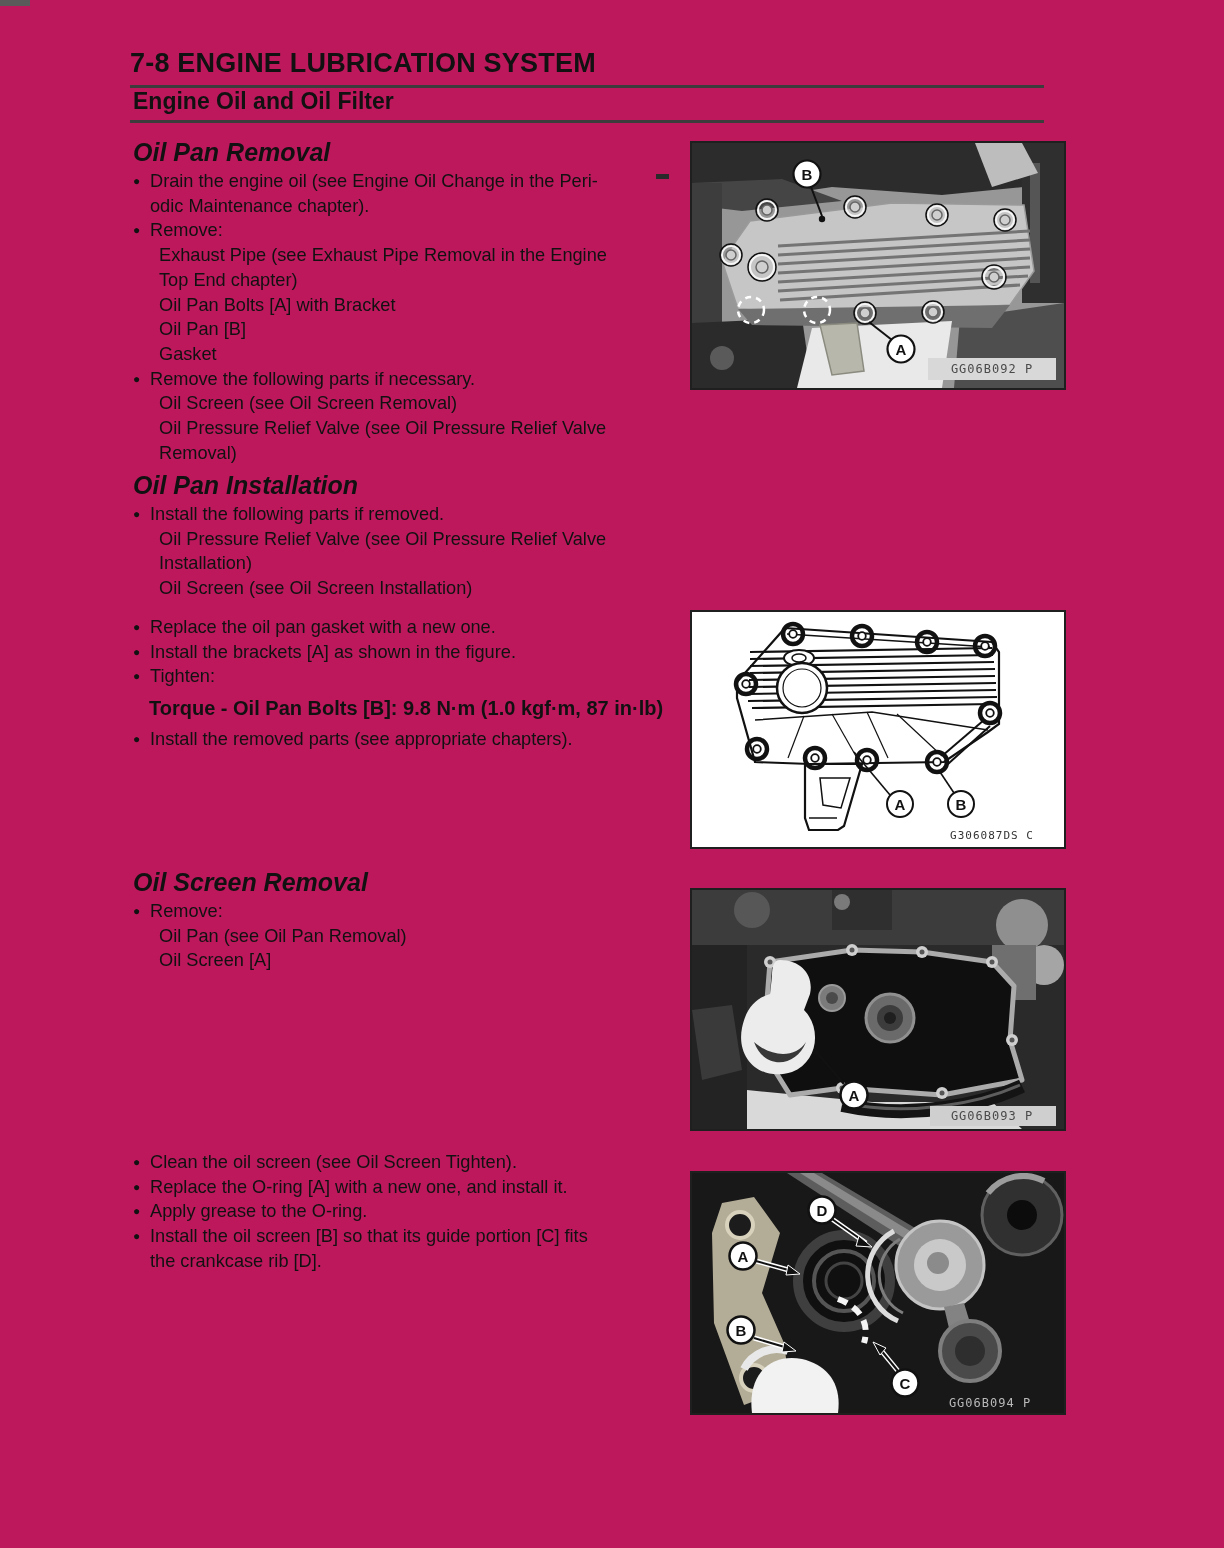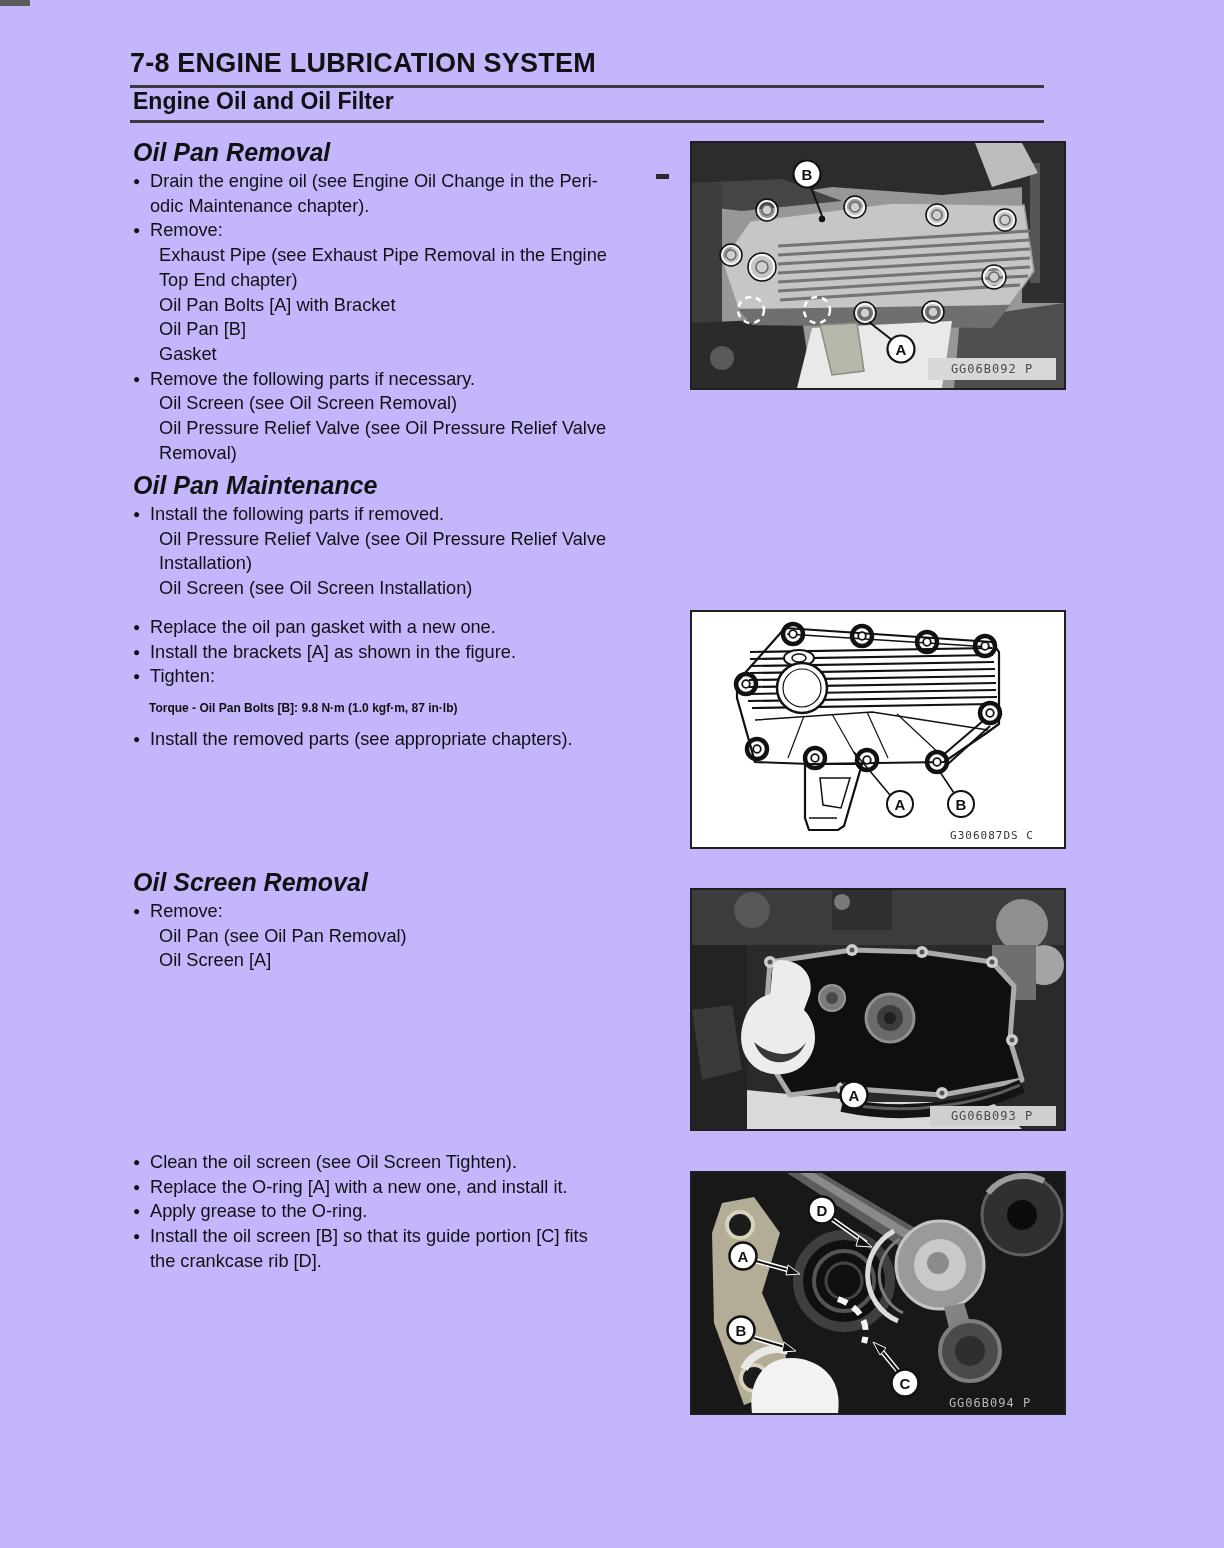--- a/index.html
+++ b/index.html
@@ -1,35 +1,35 @@
 <!DOCTYPE html>
 <html><head>
 <meta charset="utf-8">
 <style>
   html,body{margin:0;padding:0;background:#ffffff;}
   body{width:1224px;height:1548px;position:relative;font-family:"Liberation Sans",sans-serif;color:#111;}
-  .page{position:absolute;left:0;top:0;width:1224px;height:1548px;background:#c4b5fd;overflow:hidden;}
+  .page{position:absolute;left:0;top:0;width:1224px;height:1548px;background:#be185d;overflow:hidden;}
 
   .scan-mark{position:absolute;left:0;top:0;width:30px;height:6px;background:#5a5a5a;}
   .scan-mark2{position:absolute;left:656px;top:174px;width:13px;height:5px;background:#2a2a2a;}
 
   .hdr{position:absolute;left:130px;top:48px;width:914px;}
   .hdr h1{margin:0;font-size:27px;line-height:31px;font-weight:bold;letter-spacing:0.2px;}
   .rule{height:3px;background:#3c3c3c;margin-top:6px;}
   .hdr h2{margin:0;padding:0 0 0 3px;font-size:23px;line-height:26px;font-weight:bold;}
 
   .text-col{position:absolute;left:133px;top:140px;width:540px;font-size:18.2px;line-height:24.7px;}
   .sec{position:absolute;left:0;width:540px;}
   .sec-h{margin:0 0 4px 0;font-size:25px;line-height:25px;font-weight:bold;font-style:italic;}
   .bullet{display:flex;}
   .bm{flex:none;width:17px;font-size:12px;line-height:24.7px;}
   .bt{flex:1;white-space:pre-line;}
   .sub{white-space:pre-line;padding-left:26px;}
   .gap{height:14px;}
-  .torque{font-weight:bold;padding-left:16px;margin:7px 0 6px 0;font-size:12px;}
+  .torque{font-weight:bold;padding-left:16px;margin:7px 0 6px 0;font-size:20px;}
 
   .fig{position:absolute;width:372px;border:2px solid #1f1f1f;background:#fff;}
   .fig svg{display:block;width:100%;height:100%;}
   #fig1{left:690px;top:141px;height:245px;}
   #fig2{left:690px;top:610px;height:235px;}
   #fig3{left:690px;top:888px;height:239px;}
   #fig4{left:690px;top:1171px;height:240px;}
 
   svg text.code{font-family:"DejaVu Sans Mono",monospace;letter-spacing:1px;}
   svg text.lbl{font-family:"Liberation Sans",sans-serif;font-weight:bold;font-size:15px;text-anchor:middle;fill:#111;}
@@ -69,21 +69,21 @@
       <div class="bullet">
         <span class="bm">●</span>
         <div class="bt">Remove the following parts if necessary.</div>
       </div>
       <div class="sub">Oil Screen (see Oil Screen Removal)
 Oil Pressure Relief Valve (see Oil Pressure Relief Valve
 Removal)</div>
     </div>
 
     <div class="sec" style="top:333px;">
-      <h3 class="sec-h">Oil Pan Maintenance</h3>
+      <h3 class="sec-h">Oil Pan Installation</h3>
       <div class="bullet">
         <span class="bm">●</span>
         <div class="bt">Install the following parts if removed.</div>
       </div>
       <div class="sub">Oil Pressure Relief Valve (see Oil Pressure Relief Valve
 Installation)
 Oil Screen (see Oil Screen Installation)</div>
       <div class="gap"></div>
       <div class="bullet">
         <span class="bm">●</span>

